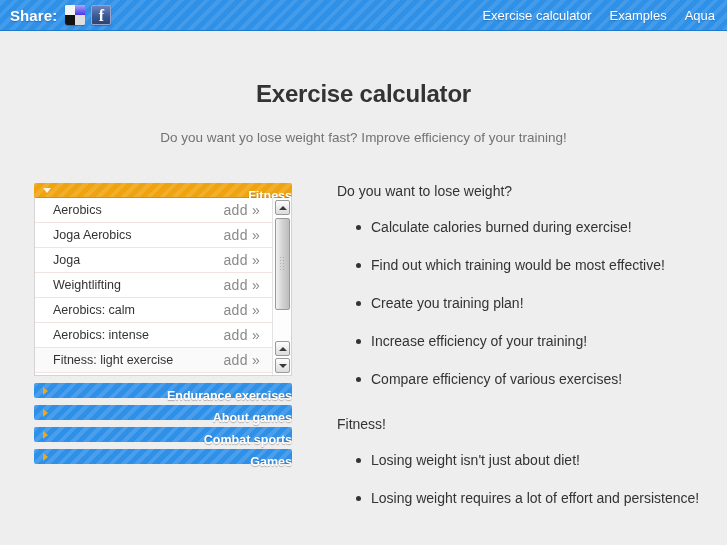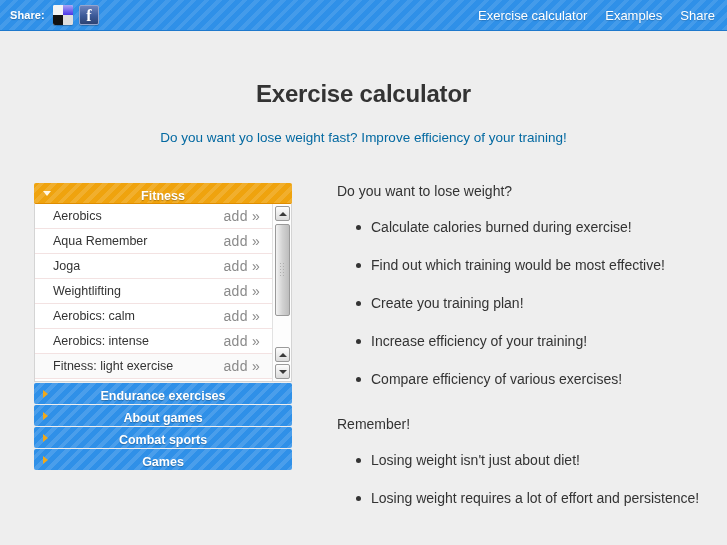--- a/index.html
+++ b/index.html
@@ -27,21 +27,21 @@
         rgba(255,255,255,0.00) 9px);
     border-bottom: 1px solid #1e78cc;
     display: flex;
     align-items: center;
     justify-content: space-between;
     padding: 0 12px 0 10px;
   }
   .share-group { display: flex; align-items: center; gap: 6px; }
   .share-label {
     color: #ffffff;
-    font-size: 11px;
+    font-size: 15px;
     font-weight: bold;
     letter-spacing: 0.1px;
     text-shadow: 0 1px 1px rgba(0,0,0,0.25);
     margin-right: 2px;
   }
   .share-icon {
     width: 20px; height: 20px;
     display: block;
     border-radius: 2px;
     box-shadow: 0 1px 1px rgba(0,0,0,0.25);
@@ -81,39 +81,39 @@
   .page-head { text-align: center; padding-top: 49px; }
   .page-title {
     font-size: 24px;
     font-weight: bold;
     color: #333333;
     margin: 0;
     letter-spacing: -0.2px;
   }
   .page-sub {
     font-size: 13.5px;
-    color: #0369a1;
+    color: #737373;
     margin: 22px 0 0 0;
   }
 
   
   .columns {
     display: flex;
     align-items: flex-start;
     padding: 38px 0 0 34px;
   }
   .col-left { width: 258px; flex: 0 0 258px; }
   .col-right { flex: 1; padding-left: 45px; }
 
   
   .acc-header {
     position: relative;
-    height: 21px;
+    height: 15px;
     line-height: 27px;
-    text-align: center;
+    text-align: right;
     color: #ffffff;
     font-size: 12.5px;
     font-weight: bold;
     text-shadow: 0 1px 1px rgba(0,0,0,0.28);
     cursor: pointer;
     border-radius: 2px;
     user-select: none;
   }
   .acc-header.open {
     background-color: #efa30e;
@@ -126,21 +126,21 @@
     border-bottom: 1px solid #e08d00;
   }
   .acc-header.closed {
     background-color: #2f90e8;
     background-image: repeating-linear-gradient(
         -45deg,
         rgba(255,255,255,0.13) 0px,
         rgba(255,255,255,0.13) 4px,
         rgba(255,255,255,0.00) 4px,
         rgba(255,255,255,0.00) 9px);
-    margin-top: 1px;
+    margin-top: 7px;
   }
   .acc-arrow {
     position: absolute;
     left: 9px;
     top: 50%;
     width: 0; height: 0;
   }
   .acc-arrow.down {
     margin-top: -2px;
     border-left: 4px solid transparent;
@@ -281,21 +281,21 @@
       <i class="q-tl"></i>
         <i class="q-tr"></i>
         <i class="q-bl"></i>
         <i class="q-br"></i>
     </span>
     <span class="share-icon icon-facebook">f</span>
   </div>
   <div class="nav">
     <a>Exercise calculator</a>
     <a>Examples</a>
-    <a>Share</a>
+    <a>Aqua</a>
   </div>
 </div>
 
 <div class="page-head">
   <h1 class="page-title">Exercise calculator</h1>
   <p class="page-sub">Do you want yo lose weight fast? Improve efficiency of your training!</p>
 </div>
 
 <div class="columns">
 
@@ -306,21 +306,21 @@
       <span>Fitness</span>
     </div>
 
     <div class="acc-panel">
       <div class="acc-list">
         <div class="ex-row">
           <span>Aerobics</span>
           <span class="ex-add">add »</span>
         </div>
         <div class="ex-row">
-          <span>Aqua Remember</span>
+          <span>Joga Aerobics</span>
           <span class="ex-add">add »</span>
         </div>
         <div class="ex-row">
           <span>Joga</span>
           <span class="ex-add">add »</span>
         </div>
         <div class="ex-row">
           <span>Weightlifting</span>
           <span class="ex-add">add »</span>
         </div>
@@ -373,19 +373,19 @@
 
   <div class="col-right">
     <p class="rc-head">Do you want to lose weight?</p>
     <ul class="rc-list">
       <li>Calculate calories burned during exercise!</li>
       <li>Find out which training would be most effective!</li>
       <li>Create you training plan!</li>
       <li>Increase efficiency of your training!</li>
       <li>Compare efficiency of various exercises!</li>
     </ul>
-    <p class="rc-head2">Remember!</p>
+    <p class="rc-head2">Fitness!</p>
     <ul class="rc-list rc-list2">
       <li>Losing weight isn't just about diet!</li>
       <li>Losing weight requires a lot of effort and persistence!</li>
     </ul>
   </div>
 </div>
 
 </body></html>

